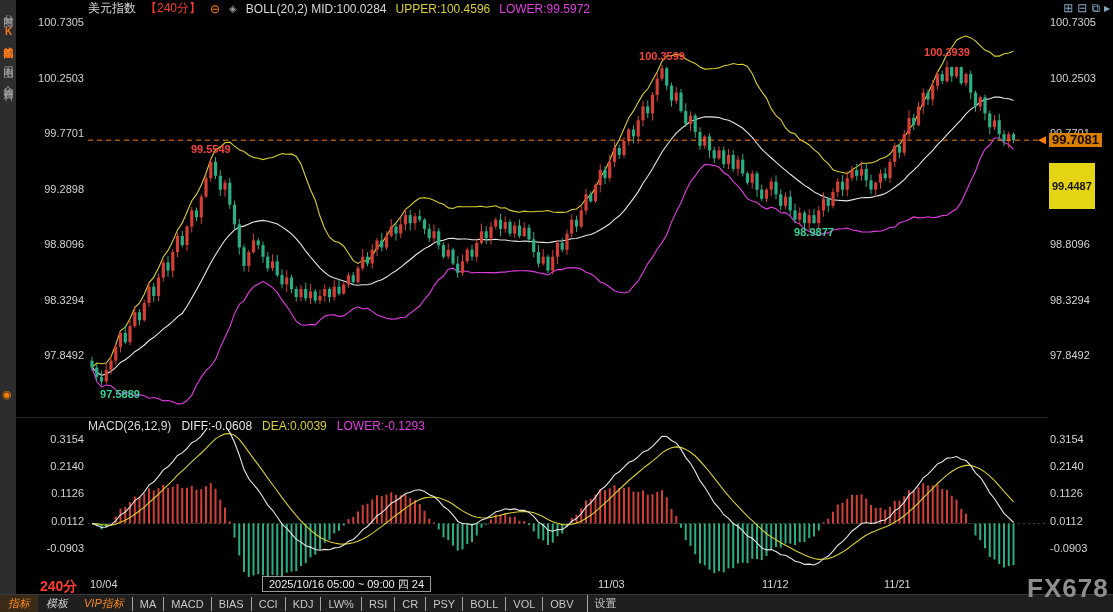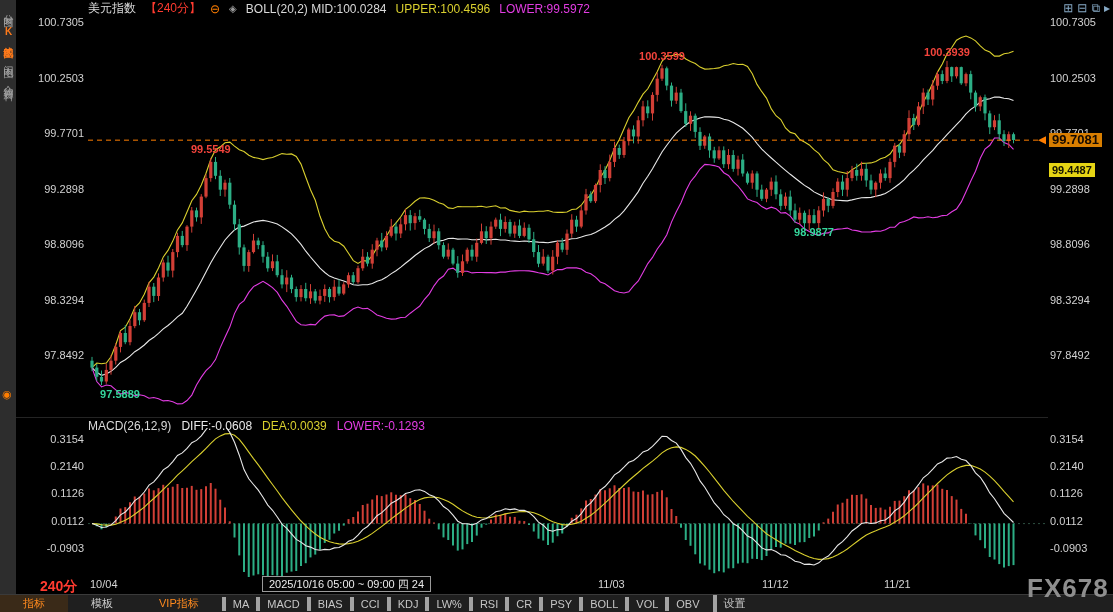--- a/index.html
+++ b/index.html
@@ -16,36 +16,36 @@
   .diam{color:#9a9a9a;font-size:10px}.boll{color:#d9d9d9}.upper{color:#d9cf2e}.lower{color:#e23ce2}
   #winctl{position:absolute;right:3px;top:2px;display:flex;gap:4px;z-index:6;}
   .wcicon{color:#86a9c5;font-size:12px;line-height:12px;}
   
   #axisL{position:absolute;left:18px;top:0;width:66px;height:594px;z-index:4;}
   #axisL span{position:absolute;right:0;font-size:11px;color:#d2d2d2;white-space:nowrap;}
   #axisR{position:absolute;left:1050px;top:0;width:62px;height:594px;z-index:4;}
   #axisR span{position:absolute;left:0;font-size:11px;color:#d2d2d2;white-space:nowrap;}
   
   #priceBoxCur{position:absolute;left:1049px;background:#d87e00;color:#140a00;font-size:13px;font-weight:bold;padding:0 3px;height:14px;line-height:14px;z-index:5;}
-  #priceBoxAlt{position:absolute;left:1049px;background:#e5d414;color:#141400;font-size:11px;font-weight:bold;padding:0 3px;height:14px;line-height:14px;z-index:5;}
+  #priceBoxAlt{position:absolute;left:1049px;background:#e5d414;color:#141400;font-size:11px;font-weight:bold;padding:16px 3px;height:14px;line-height:14px;z-index:5;}
   
   #macdHeader{position:absolute;left:88px;top:419px;display:flex;gap:10px;font-size:12px;z-index:5;white-space:nowrap;}
   .mlabel{color:#d9d9d9}.mdiff{color:#e8e8e8}.mdea{color:#d9cf2e}.mmacd{color:#e23ce2}
   
   #xaxis{position:absolute;left:0;top:576px;width:1113px;height:18px;z-index:5;}
   #periodBtn{position:absolute;left:26px;top:2px;color:#ff3b30;font-size:14px;font-weight:bold;margin-left:14px;}
   .xdate{position:absolute;top:2px;color:#d4d4d4;font-size:11px;z-index:1;}
   #tooltip{position:absolute;left:262px;top:0;z-index:3;border:1px solid #9a9a9a;background:#050505;color:#ededed;font-size:11px;line-height:14px;padding:0 6px;white-space:nowrap;}
   
   #toolbar{position:absolute;left:0;top:594px;width:1113px;height:18px;background:#1f1f1f;border-top:1px solid #3a3a3a;display:flex;align-items:center;font-size:11px;box-sizing:border-box;z-index:5;}
-  .tbtab{padding:1px 23px;color:#cfcfcf;cursor:default;}
+  .tbtab{padding:1px 8px;color:#cfcfcf;cursor:default;font-style:italic;}
   .tbtab.accent{color:#ff8a1e;}
   .tbtab.selected{background:#3a2a18;}
   .indgroup{display:flex;align-items:center;}
-  .ind{padding:1px 7px;color:#c6c6c6;border-left:4px solid #a3a3a3;cursor:default;}
+  .ind{padding:1px 7px;color:#c6c6c6;border-left:1px solid #a3a3a3;cursor:default;}
   .settings{margin-left:6px;}
   #watermark{position:absolute;left:1027px;top:573px;color:#8e8e8e;font-size:26px;font-weight:bold;z-index:7;letter-spacing:1px;}
 </style>
 </head>
 <body>
 
 <div id="app">
   <svg id="plot" width="1113" height="612">
       <defs>
         <clipPath id="cpP">

